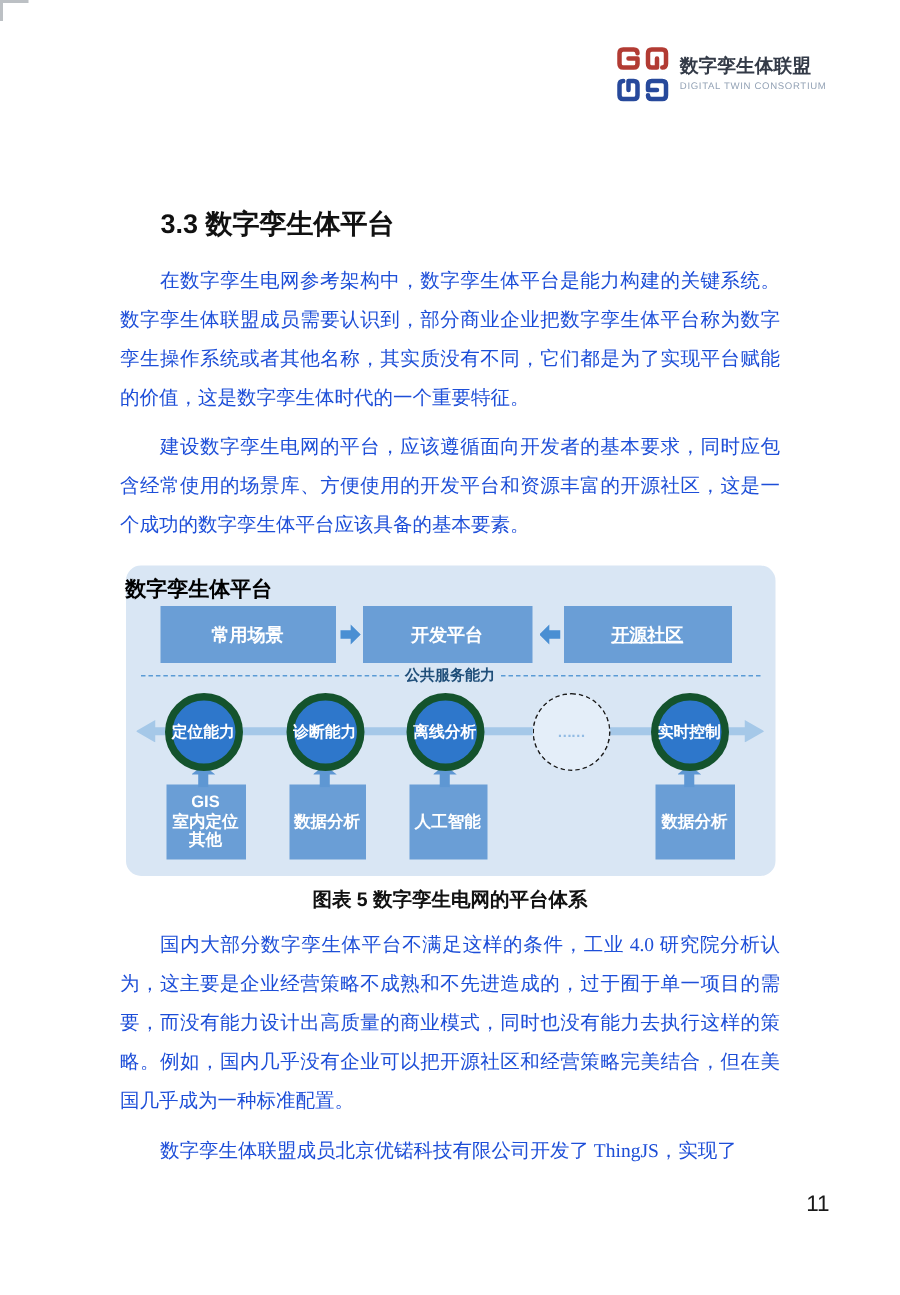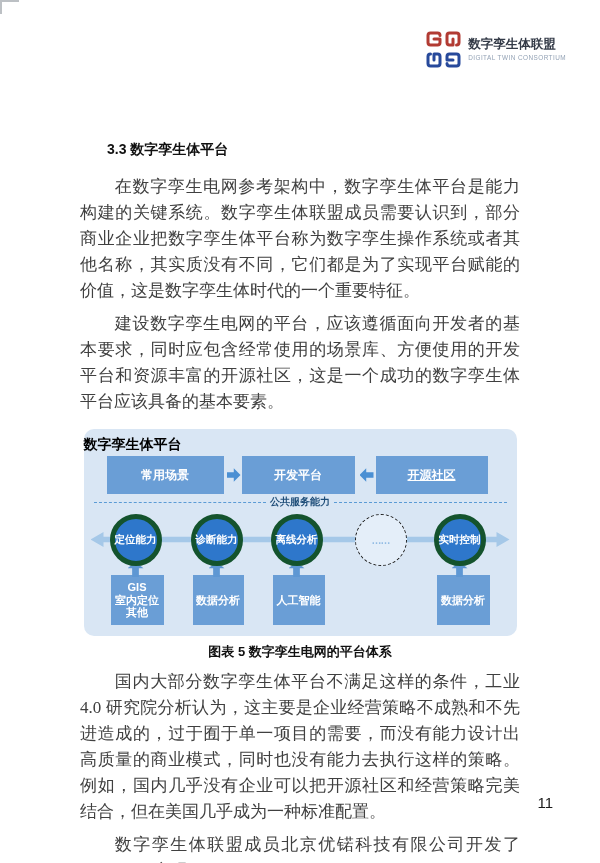--- a/index.html
+++ b/index.html
@@ -16,21 +16,21 @@
 
   
   .corner-mark { position: absolute; top: 0; left: 0; }
   .corner-mark .h { position: absolute; top: 0; left: 0; width: 19px; height: 2px; background: #bcc0c4; }
   .corner-mark .v { position: absolute; top: 0; left: 0; width: 2px; height: 14px; background: #bcc0c4; }
 
   
   .logo {
     position: absolute;
     top: 28px;
-    right: 34px;
+    right: 49px;
     display: flex;
     align-items: center;
     gap: 6px;
   }
   .logo-mark { width: 38px; height: 42px; display: block; }
   .logo-text { display: flex; flex-direction: column; justify-content: center; }
   .logo-title {
     font-family: "Liberation Sans", sans-serif;
     font-weight: 700;
     font-size: 12.5px;
@@ -46,27 +46,27 @@
     white-space: nowrap;
     margin-top: 2px;
   }
 
   
   main { margin: 0 80px; width: 440px; }
   .section-heading {
     margin: 141px 0 0 27px;
     font-family: "Liberation Sans", sans-serif;
     font-weight: 700;
-    font-size: 14px;
+    font-size: 18px;
     color: #111111;
     line-height: 17px;
   }
   p.body-par {
-    font-size: 17px;
-    color: #404040;
+    font-size: 13px;
+    color: #1d4ed8;
     line-height: 26px;
     text-align: justify;
     text-indent: 2.05em;
     margin-top: 7px;
   }
   p.first-par { margin-top: 16px; }
 
   
   figure { margin: 14px auto 0 auto; width: 433px; }
   .diagram {

